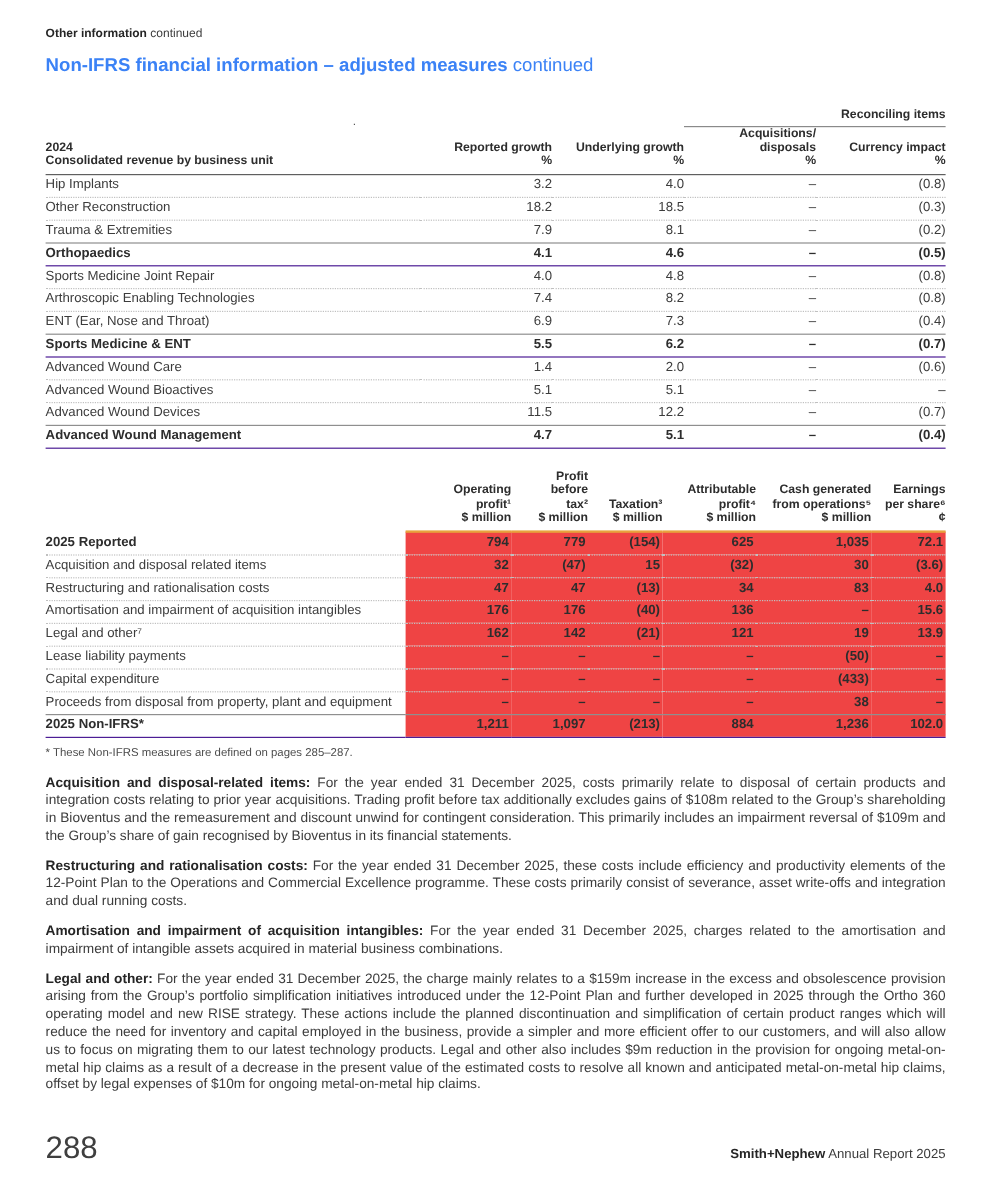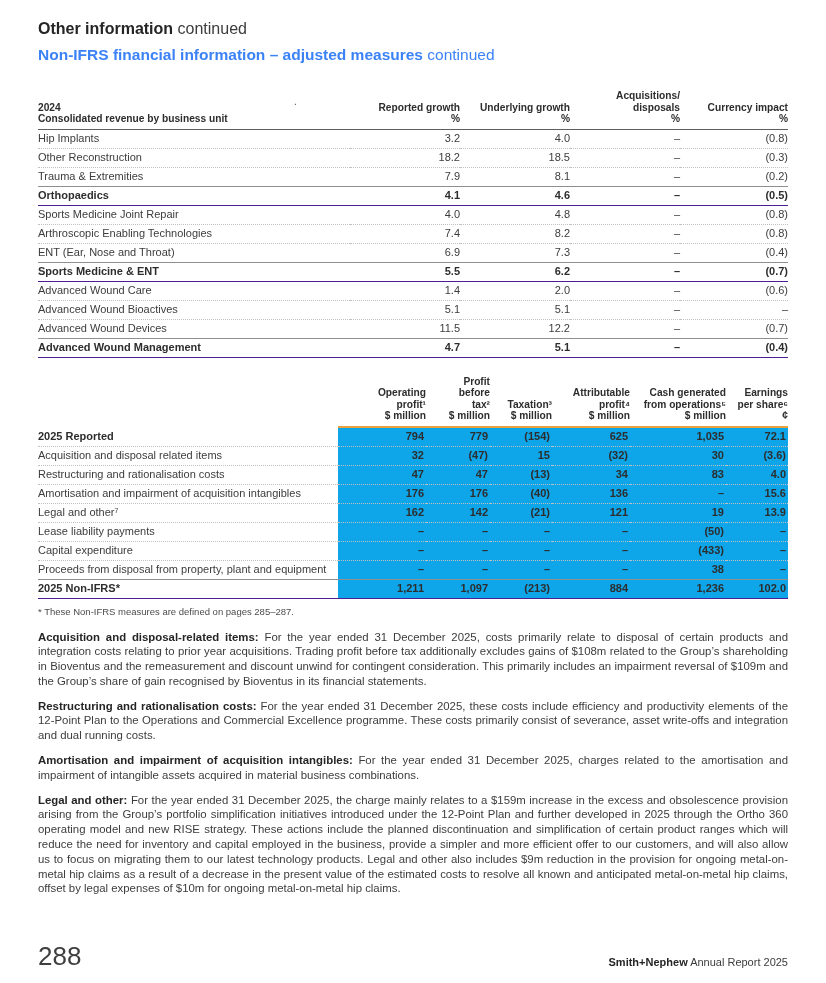--- a/index.html
+++ b/index.html
@@ -3,21 +3,21 @@
 <meta charset="utf-8">
 <style>
   * { box-sizing: border-box; }
   html,body { margin:0; padding:0; background:#ffffff; }
   .page {
     width:826px; height:983px; position:relative; overflow:hidden;
     background:#ffffff; color:#3c3c3c;
     font-family:"Liberation Sans", sans-serif;
     padding:22px 38px 0 38px;
   }
-  .eyebrow { font-size:16px; line-height:14px; color:#3c3c3c; }
+  .eyebrow { font-size:10px; line-height:14px; color:#3c3c3c; }
   .eyebrow b { color:#252525; }
   .title { margin-top:9px; font-size:15.5px; line-height:19px; font-weight:bold; color:#3b82f6; }
   .title .light { font-weight:normal; }
   .stray { position:absolute; left:294px; top:96px; font-size:10px; color:#555; }
 
   table { border-collapse:collapse; table-layout:fixed; width:750px; }
   .t1 { margin-top:26px; }
   .t2 { margin-top:18px; }
   th, td { font-size:11px; vertical-align:bottom; }
   th {
@@ -34,21 +34,21 @@
   .t2 th.num { border-bottom:2px solid #e8a33d; }
   .t2 th.corner { border-bottom:none; }
   .row-label { text-align:left; padding:2.5px 4px 2.5px 0; line-height:13px; }
   td.num { text-align:right; padding:2.5px 0 2.5px 6px; line-height:13px; }
   tbody td { border-bottom:1px dotted #c0c0c0; color:#3c3c3c; }
   tr.subtotal td {
     font-weight:bold; color:#2d2d2d;
     border-top:1px solid #8f8f8f; border-bottom:1px solid #4c1d95;
   }
   tr.boldlabel td { font-weight:bold; color:#2d2d2d; }
-  .t2 tbody td.num { background:#0ea5e9; font-weight:bold; color:#2d2d2d; padding-right:2px; }
+  .t2 tbody td.num { background:#ef4444; font-weight:bold; color:#2d2d2d; padding-right:2px; }
 
   .footnote { margin-top:7px; font-size:9.5px; line-height:12px; color:#4c4c4c; }
 
   .notes { margin-top:12px; width:750px; }
   .para {
     margin:0 0 10px 0; font-size:11.4px; line-height:14.8px;
     color:#3c3c3c; text-align:justify;
   }
   .para b { color:#252525; }
 
@@ -77,20 +77,24 @@
 
   <table class="t1">
     <colgroup>
       <col style="width:312px">
         <col style="width:110px">
         <col style="width:110px">
         <col style="width:110px">
         <col style="width:108px">
     </colgroup>
     <thead>
+      <tr>
+        <td class="blank" colspan="3"></td>
+        <td class="recon" colspan="2">Reconciling items</td>
+      </tr>
       <tr>
         <th class="corner">2024
 Consolidated revenue by business unit</th>
         <th class="num">Reported growth
 %</th>
         <th class="num">Underlying growth
 %</th>
         <th class="num">Acquisitions/
 disposals
 %</th>

